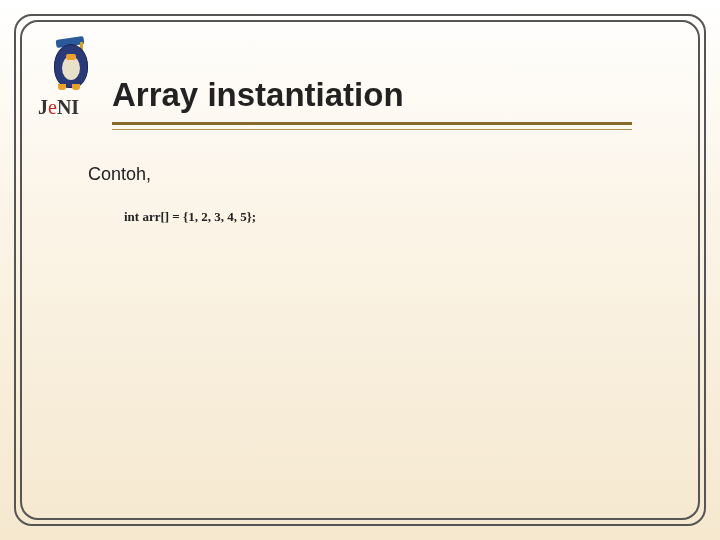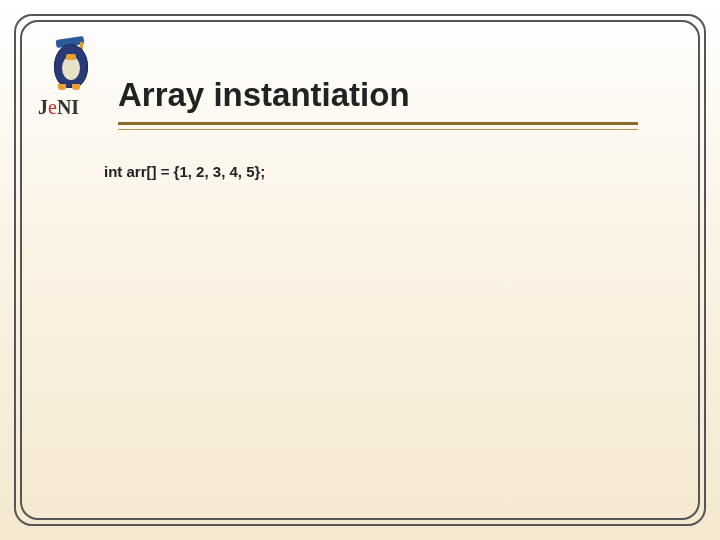--- a/index.html
+++ b/index.html
@@ -8,21 +8,21 @@
     height: 540px;
     background: #000;
     font-family: Verdana, Geneva, sans-serif;
     overflow: hidden;
   }
   .slide {
     width: 720px;
     height: 540px;
     background: linear-gradient(180deg, #ffffff 0%, #fbf4e7 40%, #f5e8cf 100%);
     position: relative;
-    padding: 28px 40px 40px 28px;
+    padding: 28px 40px 40px 48px;
   }
   .frame {
     position: absolute;
     border: 2px solid #555;
     border-radius: 18px;
     pointer-events: none;
   }
   .frame-outer { top: 14px; left: 14px; right: 14px; bottom: 14px; }
   .frame-inner { top: 20px; left: 20px; right: 20px; bottom: 20px; }
 
@@ -76,21 +76,21 @@
     position: absolute;
     top: 56px; left: 2px;
     font-family: Georgia, serif;
     font-size: 20px;
     font-weight: bold;
     color: #333;
   }
   .logo-text .e { color: #c62828; font-weight: normal; }
 
   .header {
-    margin-left: 90px;
+    margin-left: 64px;
     padding-top: 48px;
   }
   .title {
     font-size: 33px;
     font-weight: bold;
     color: #222;
     margin-bottom: 8px;
   }
   .rule {
     height: 3px;
@@ -106,23 +106,23 @@
   .content {
     margin-top: 32px;
     margin-left: 40px;
     margin-right: 40px;
     font-size: 18px;
     color: #222;
     line-height: 1.35;
   }
   .para { margin-bottom: 22px; }
   .code {
-    font-family: Liberation Sans, sans-serif;
+    font-family: Liberation Serif, serif;
     font-weight: bold;
-    font-size: 15px;
+    font-size: 13px;
     margin-left: 36px;
     margin-bottom: 34px;
   }
   .italic { font-style: italic; }
 </style>
 </head>
 <body>
 
 <div class="slide">
   <div class="frame frame-outer"></div>
@@ -141,15 +141,16 @@
     </div>
   </div>
 
   <div class="header">
     <div class="title">Array instantiation</div>
     <div class="rule"></div>
     <div class="rule thin"></div>
   </div>
 
   <div class="content">
+    <div class="para">Contoh,</div>
     <div class="code">int arr[] = {1, 2, 3, 4, 5};</div>
   </div>
 </div>
 
 </body></html>

